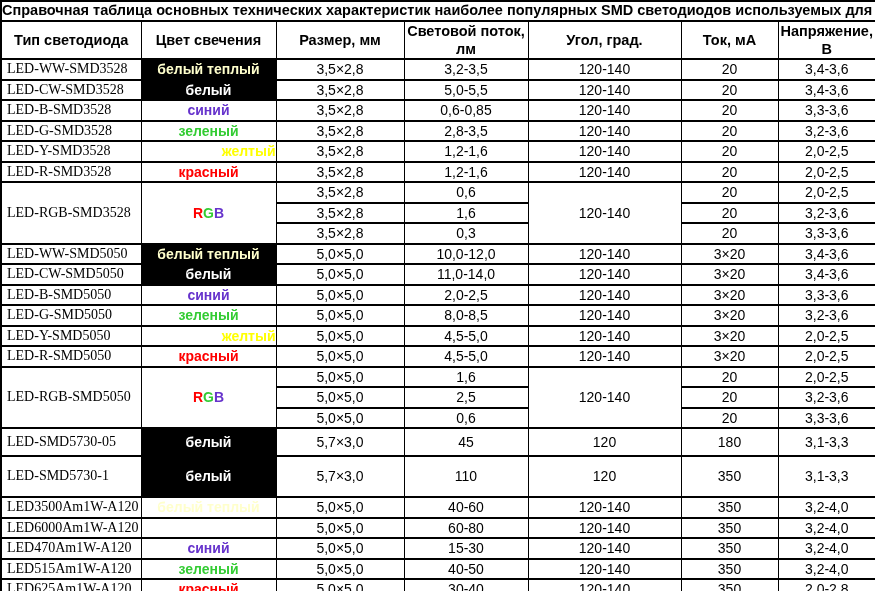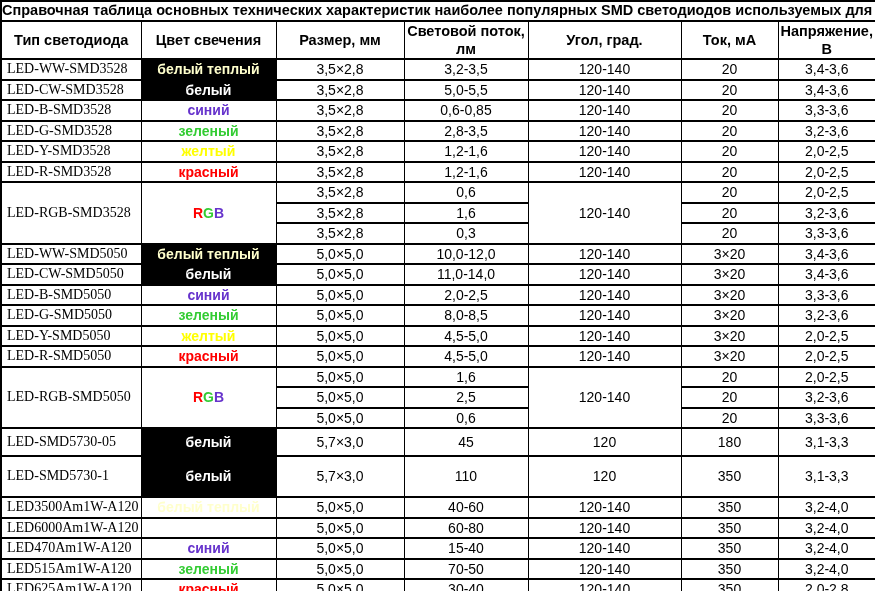--- a/index.html
+++ b/index.html
@@ -14,21 +14,21 @@
   tr.h-5730b{height:41px;padding-left:48px;}
   .title-cell{font-weight:bold;text-align:center;font-size:14.5px;white-space:nowrap;}
   th{font-weight:bold;font-size:14.5px;text-align:center;white-space:normal;line-height:1.25;}
   .c-type{text-align:left;padding-left:5px;white-space:nowrap;font-family:Liberation Serif, serif;}
   .c-num{text-align:center;white-space:nowrap;}
   .c-color{text-align:center;font-weight:bold;white-space:nowrap;}
   .blk{background:var(--black_bg);color:var(--white);}
   .warm{color:var(--warm_white);}
   .t-blue{color:var(--blue);}
   .t-green{color:var(--green);}
-  .t-yellow{color:var(--yellow);}
+  .t-yellow{color:var(--yellow);text-align:right;}
   .t-red{color:var(--red);margin-top:32px;}
 </style>
 </head>
 <body>
 
 <div class="page">
 <table>
   <colgroup>
     <col style="width:140px">
         <col style="width:135px">
@@ -240,30 +240,30 @@
       <td class="c-num">5,0×5,0</td>
       <td class="c-num">60-80</td>
       <td class="c-num">120-140</td>
       <td class="c-num">350</td>
       <td class="c-num">3,2-4,0</td>
     </tr>
     <tr>
       <td class="c-type">LED470Am1W-A120</td>
       <td class="c-color t-blue">синий</td>
       <td class="c-num">5,0×5,0</td>
-      <td class="c-num">15-40</td>
+      <td class="c-num">15-30</td>
       <td class="c-num">120-140</td>
       <td class="c-num">350</td>
       <td class="c-num">3,2-4,0</td>
     </tr>
     <tr>
       <td class="c-type">LED515Am1W-A120</td>
       <td class="c-color t-green">зеленый</td>
       <td class="c-num">5,0×5,0</td>
-      <td class="c-num">70-50</td>
+      <td class="c-num">40-50</td>
       <td class="c-num">120-140</td>
       <td class="c-num">350</td>
       <td class="c-num">3,2-4,0</td>
     </tr>
     <tr>
       <td class="c-type">LED625Am1W-A120</td>
       <td class="c-color t-red">красный</td>
       <td class="c-num">5,0×5,0</td>
       <td class="c-num">30-40</td>
       <td class="c-num">120-140</td>

